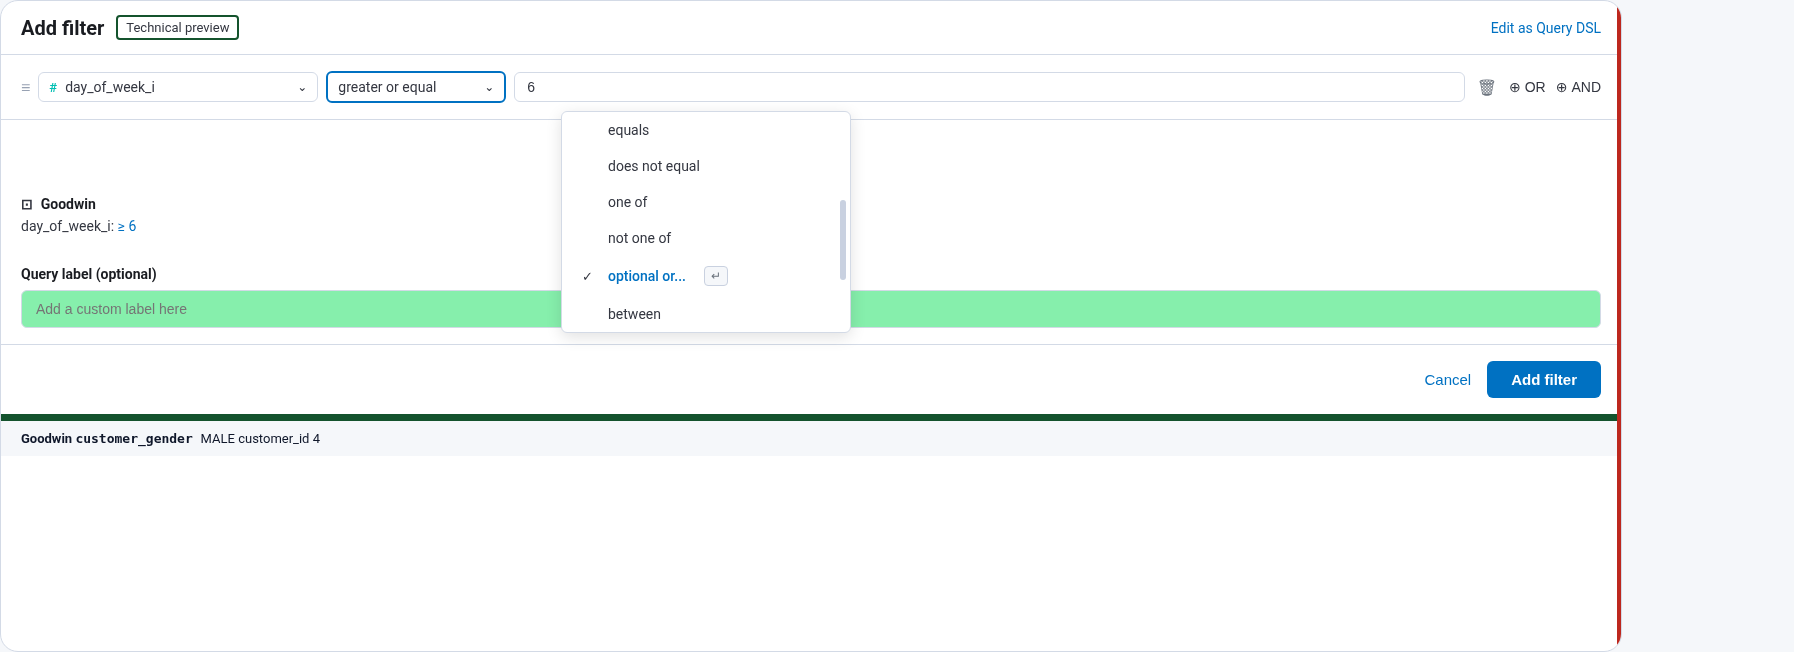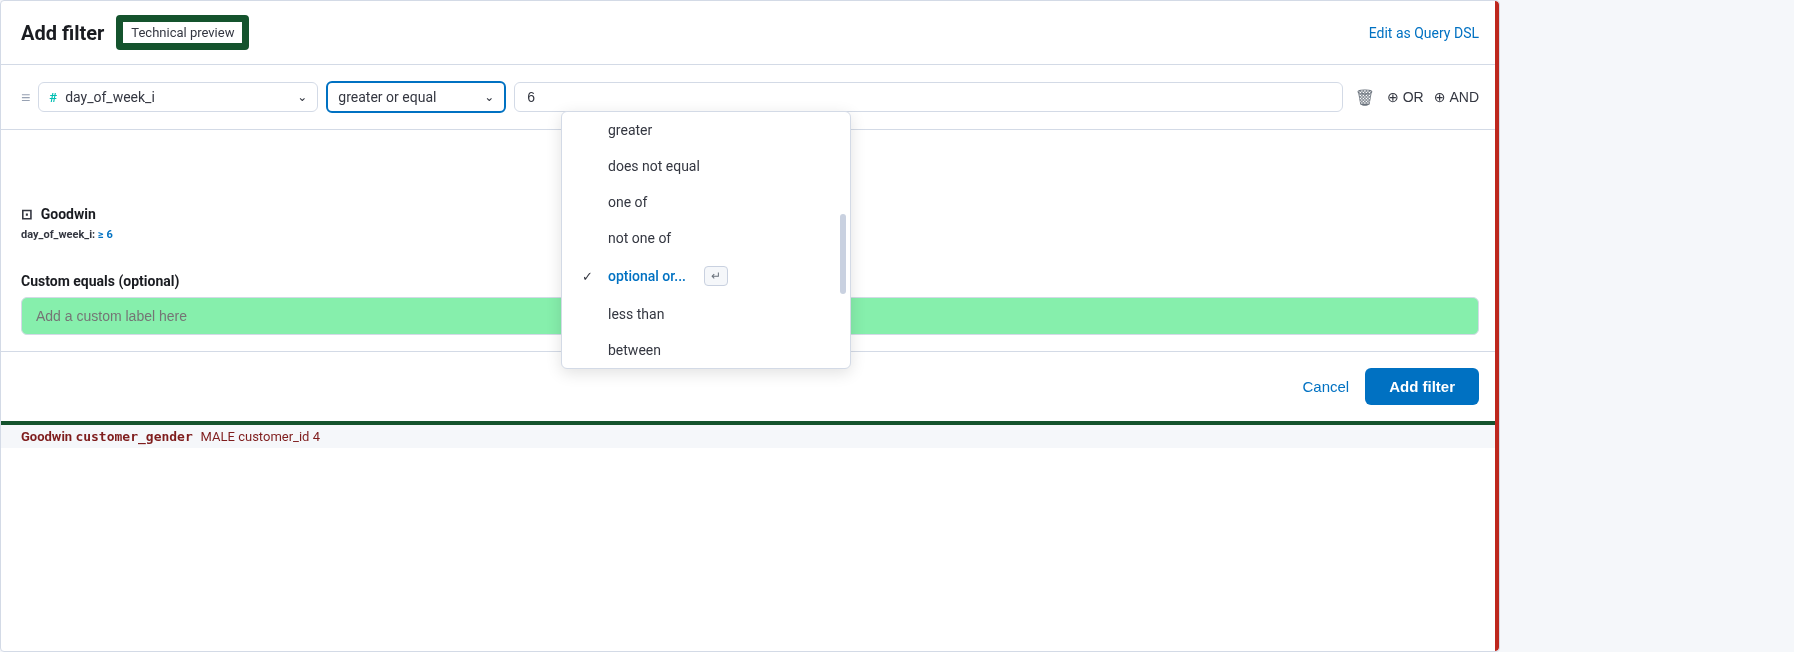--- a/index.html
+++ b/index.html
@@ -4,25 +4,25 @@
   <style>
     * { box-sizing: border-box; margin: 0; padding: 0; }
     body {
       font-family: -apple-system, BlinkMacSystemFont, 'Segoe UI', Roboto, sans-serif;
       background: #f5f7fa;
       font-size: 14px;
       color: #343741;
     }
 
     .modal-container {
-      width: 1500px;
+      width: 1622px;
       min-height: 652px;
       background: #fff;
       border: 1px solid #d3dae6;
-      border-radius: 4px;
+      border-radius: 18px;
       overflow: hidden;
       position: relative;
     }
 
     
     .modal-header {
       display: flex;
       align-items: center;
       justify-content: space-between;
       padding: 14px 20px;
@@ -32,21 +32,21 @@
       display: flex;
       align-items: center;
       gap: 12px;
     }
     .modal-title {
       font-size: 20px;
       font-weight: 700;
       color: #1a1c21;
     }
     .badge-technical-preview {
-      border: 7px solid #14532d;
+      border: 2px solid #14532d;
       border-radius: 4px;
       padding: 3px 8px;
       font-size: 13px;
       color: #343741;
       background: #fff;
     }
     .edit-query-link {
       color: #0071c2;
       font-size: 14px;
       cursor: pointer;
@@ -215,23 +215,22 @@
       font-weight: 700;
       font-size: 14px;
       color: #1a1c21;
       margin-bottom: 6px;
     }
     .preview-icon {
       font-size: 14px;
       color: #343741;
     }
     .preview-value {
-      font-size: 11px;
-      color: #343741;
-      font-weight: bold;
+      font-size: 14px;
+      color: #343741;
     }
     .preview-value span.field {
       color: #343741;
     }
     .preview-value span.op {
       color: #0071c2;
     }
     .preview-value span.val {
       color: #0071c2;
     }
@@ -283,25 +282,25 @@
       border: none;
       border-radius: 6px;
       padding: 10px 24px;
       font-size: 15px;
       font-weight: 700;
       cursor: pointer;
     }
 
     
     .bottom-strip {
-      padding: 4px 20px;
+      padding: 10px 20px;
       background: #f5f7fa;
-      border-top: 4px solid #14532d;
+      border-top: 7px solid #14532d;
       font-size: 13px;
-      color: #7f1d1d;
+      color: #0f172a;
     }
     .bottom-strip span.bold {
       font-weight: 700;
     }
 
     
     .red-accent {
       position: absolute;
       right: 0;
       top: 0;
@@ -356,62 +355,58 @@
           <span class="circle-plus">⊕</span>
           <span>AND</span>
         </button>
       </div>
     </div>
   </div>
 
   <div class="dropdown-menu">
     <div class="dropdown-item">
       <span class="check-icon"></span>
-      <span>greater</span>
+      <span>equals</span>
     </div>
     <div class="dropdown-item">
       <span class="check-icon"></span>
       <span>does not equal</span>
     </div>
     <div class="dropdown-item">
       <span class="check-icon"></span>
       <span>one of</span>
     </div>
     <div class="dropdown-item">
       <span class="check-icon"></span>
       <span>not one of</span>
     </div>
     <div class="dropdown-item selected">
       <span class="check-icon">✓</span>
       <span>optional or...</span>
       <span class="enter-badge">↵</span>
     </div>
     <div class="dropdown-item">
       <span class="check-icon"></span>
-      <span>less than</span>
-    </div>
-    <div class="dropdown-item">
-      <span class="check-icon"></span>
       <span>between</span>
     </div>
     <div class="scrollbar-indicator"></div>
   </div>
 
   <div class="preview-section" style="margin-top: 60px;">
     <div class="preview-header">
       <span class="preview-icon">⊡</span>
       <span>Goodwin</span>
     </div>
     <div class="preview-value">
       <span class="field">day_of_week_i: </span><span class="op">≥ </span><span class="val">6</span>
     </div>
   </div>
 
   <div class="custom-label-section">
-    <div class="custom-label-title">Custom equals (optional)</div>
+    <div class="custom-label-title">Query label (optional)</div>
     <input class="custom-label-input" type="text" placeholder="Add a custom label here" style="">
   </div>
 
   <div class="modal-footer">
     <button class="cancel-btn">Cancel</button>
     <button class="add-filter-btn">Add filter</button>
   </div>
 
   <div class="bottom-strip">
     <span class="bold">Goodwin</span>

